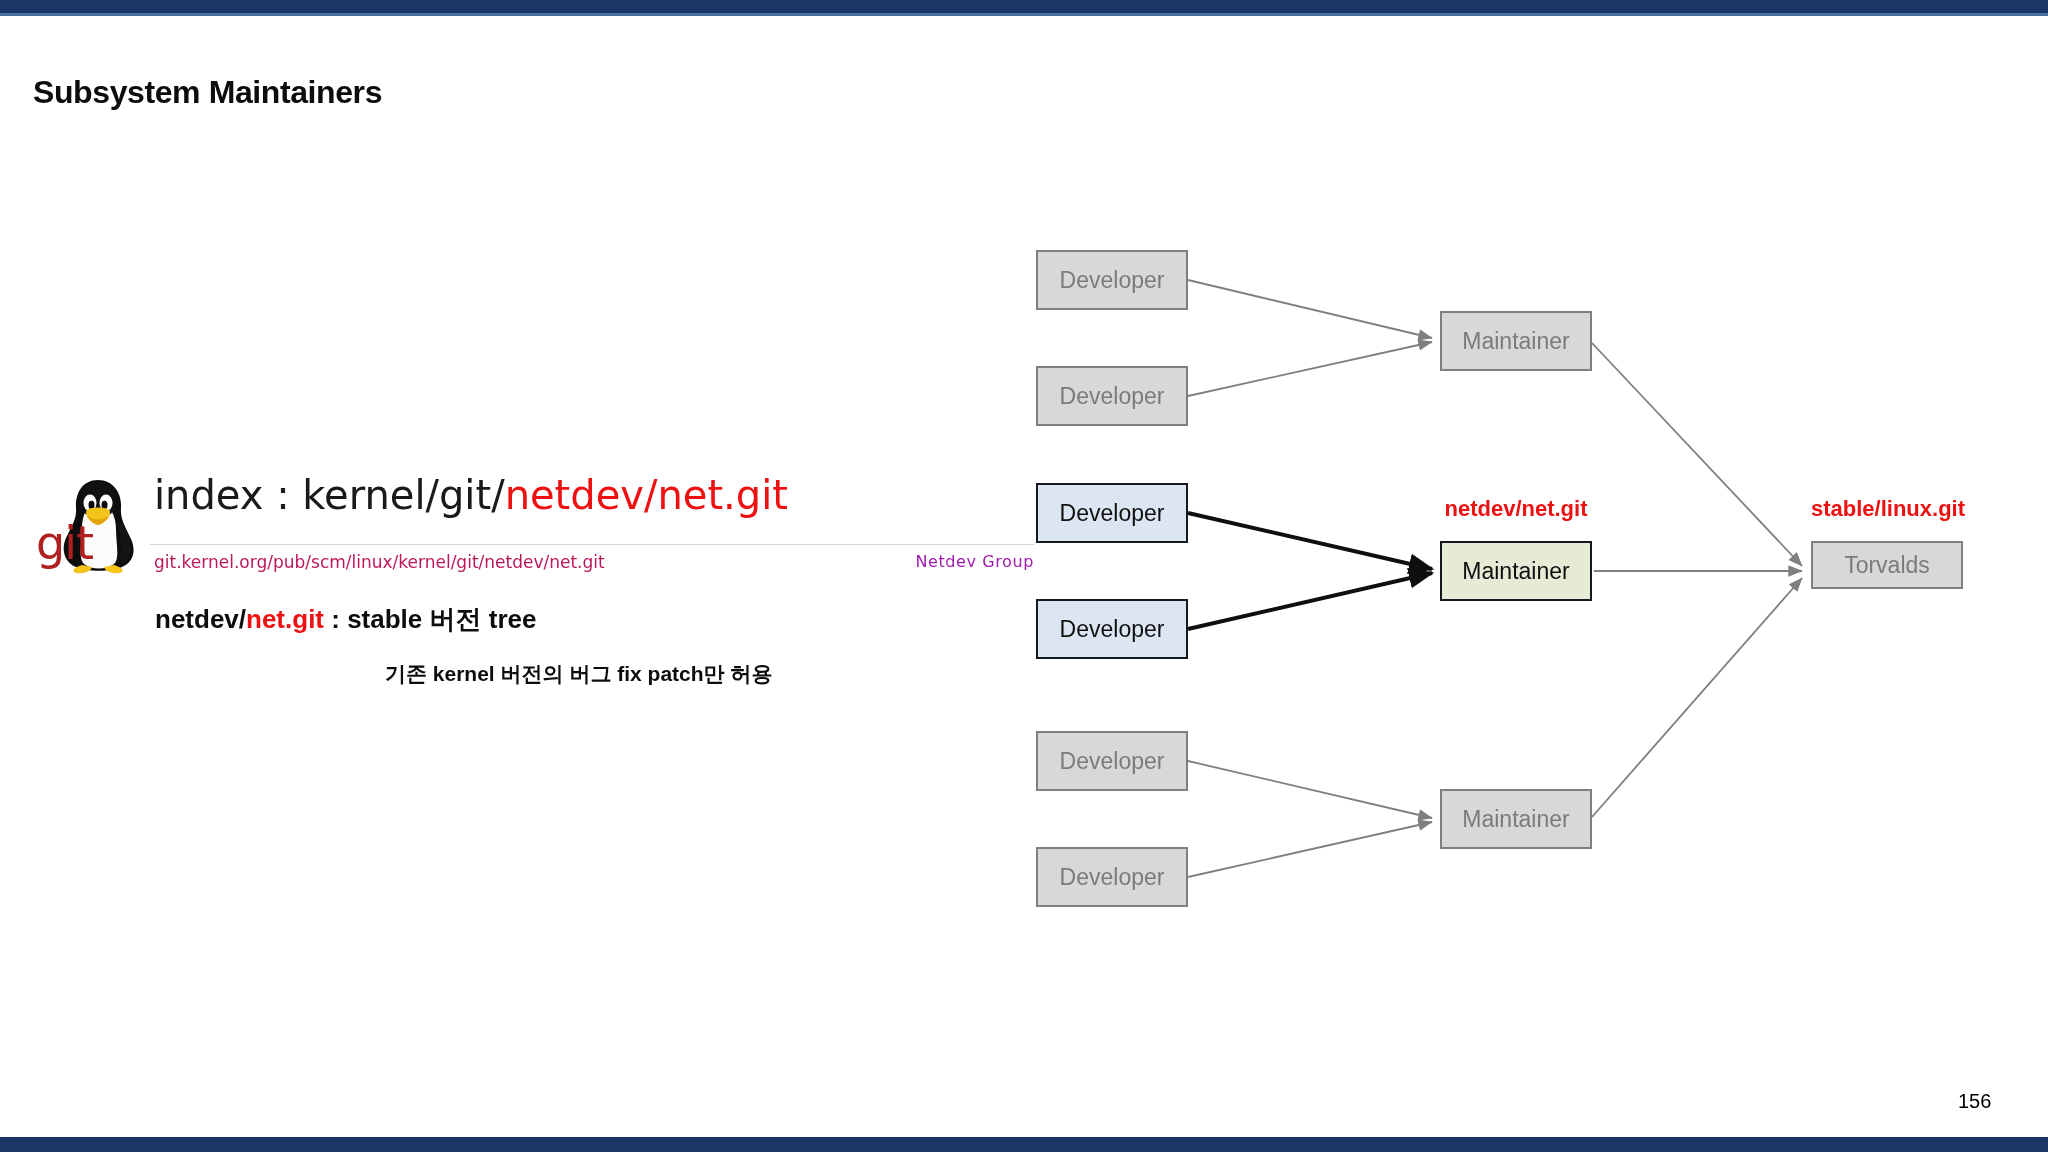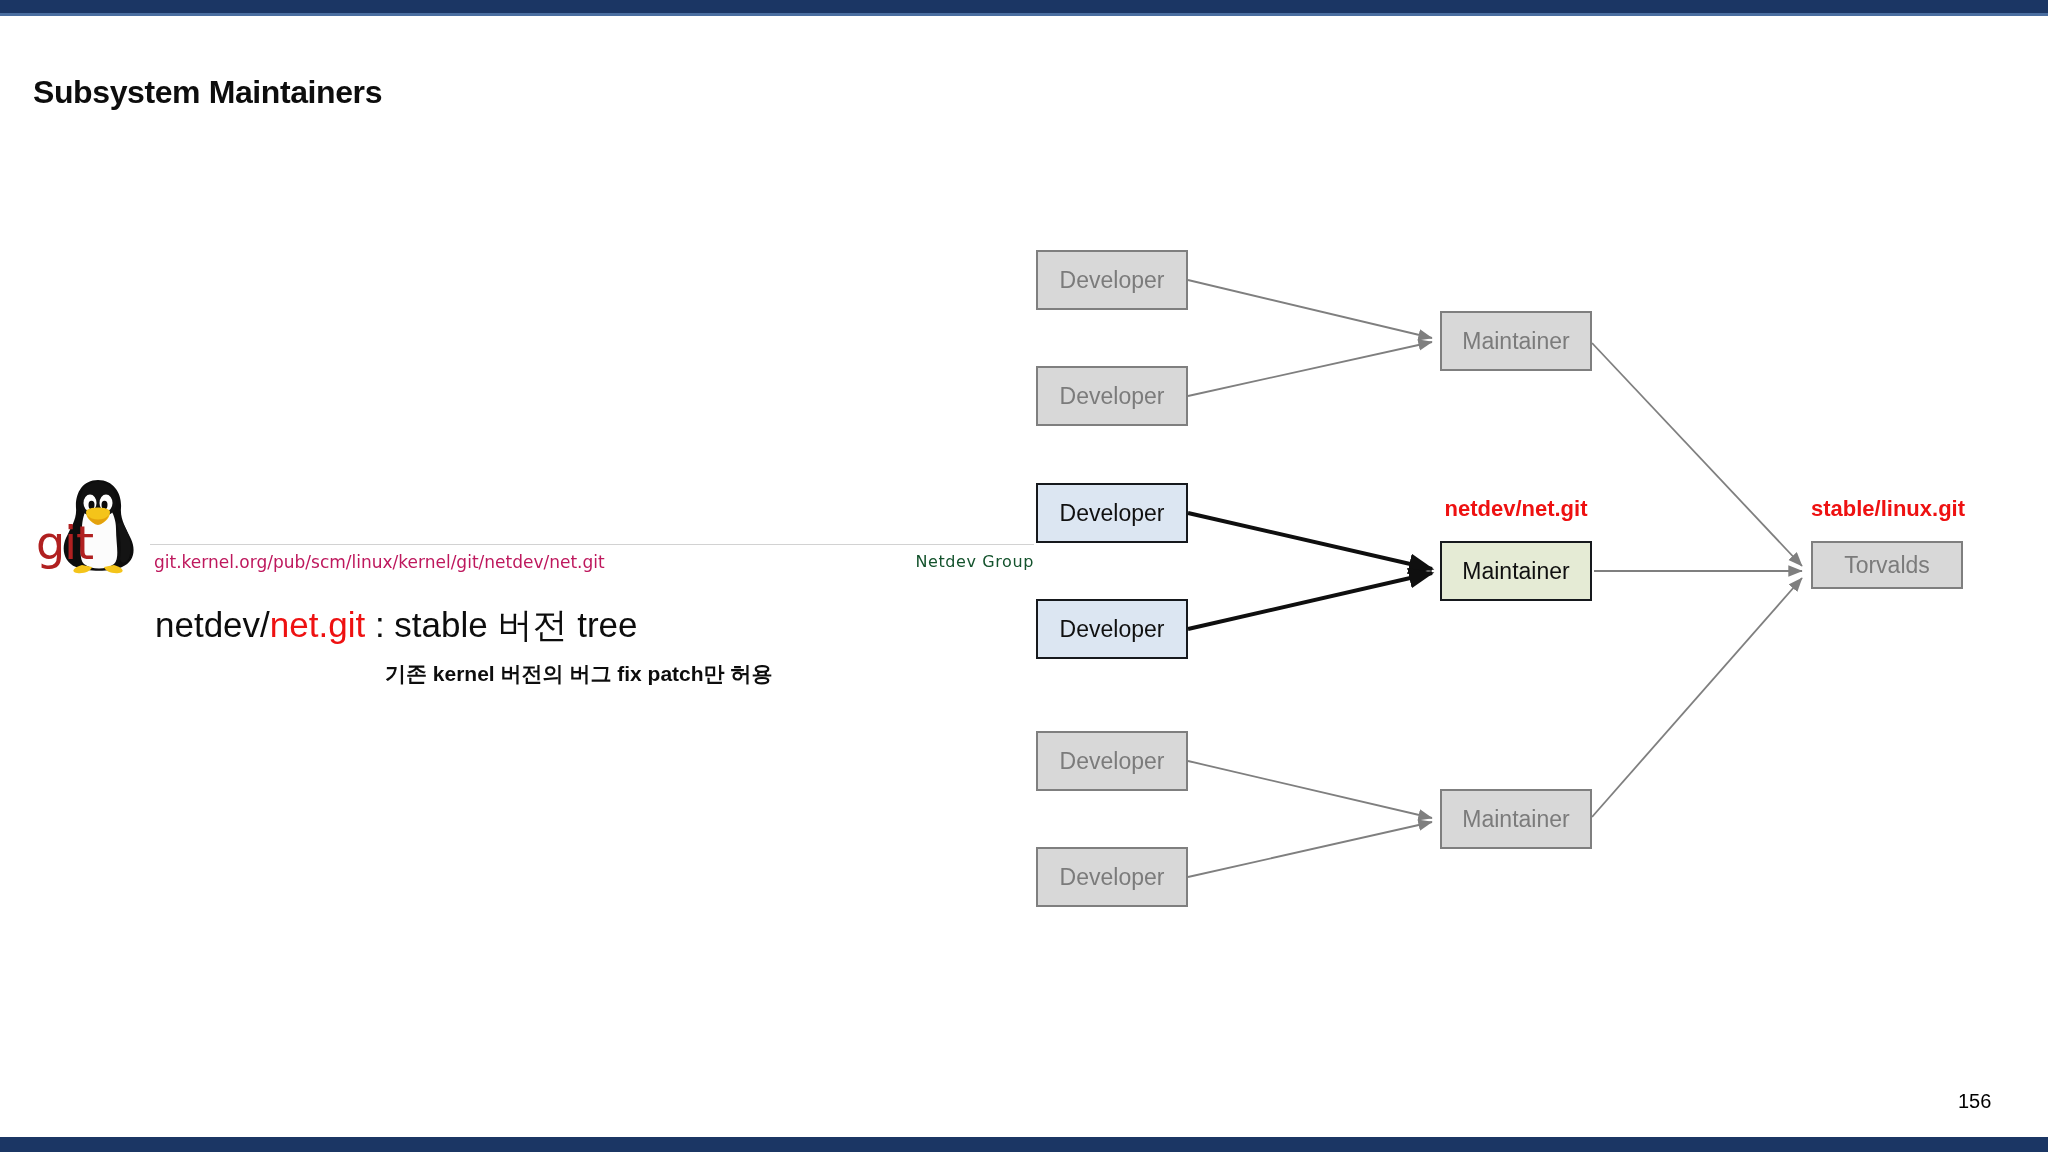--- a/index.html
+++ b/index.html
@@ -99,32 +99,32 @@
     color: #be185d;
     white-space: nowrap;
     font-family: "DejaVu Sans", sans-serif;
   }
   #cgit-owner {
     position: absolute;
     left: 780px; top: 80px;
     width: 222px;
     text-align: right;
     font-size: 16px;
-    color: #14532d;
+    color: #a21caf;
     letter-spacing: 0.6px;
     white-space: nowrap;
     font-family: "DejaVu Sans", sans-serif;
   }
 
   
   #caption-main {
     position: absolute;
     left: 155px; top: 602px;
-    font-size: 35px;
-    font-weight: normal;
+    font-size: 26px;
+    font-weight: bold;
     color: #0d0d0d;
     white-space: nowrap;
   }
   #caption-main .accent { color: #ee1111; }
   #caption-sub {
     position: absolute;
     left: 385px; top: 660px;
     font-size: 21px;
     font-weight: bold;
     color: #0d0d0d;
@@ -200,20 +200,23 @@
     <path d="M43 41 C48 47 60 47 65 41 C62 48 56 51 54 51 C52 51 46 48 43 41 Z" fill="#e3a10c"></path>
 
     <path d="M31 48 C24 58 20 72 24 84 C27 90 32 90 33 85 C31 72 33 58 36 50 Z" fill="#0d0d0d"></path>
     <path d="M78 48 C85 58 89 72 85 84 C82 90 77 90 76 85 C78 72 76 58 73 50 Z" fill="#141414"></path>
 
     <path d="M38 91 C30 93 26 98 33 99 C40 100 47 97 48 93 Z" fill="#f4c41a"></path>
     <path d="M70 91 C78 93 82 98 75 99 C68 100 61 97 60 93 Z" fill="#f4c41a"></path>
   </svg>
   <div id="git-wordmark">git</div>
 
+  <div id="cgit-index-line">
+    <span>index : kernel/git/</span><span class="accent">netdev/net.git</span>
+  </div>
 
   <div id="cgit-divider"></div>
   <div id="cgit-url">git.kernel.org/pub/scm/linux/kernel/git/netdev/net.git</div>
   <div id="cgit-owner">Netdev Group</div>
 </div>
 
 <div id="caption-main">
   <span>netdev/</span><span class="accent">net.git</span><span> : stable 버전 tree</span>
 </div>
 <div id="caption-sub">기존 kernel 버전의 버그 fix patch만 허용</div>

